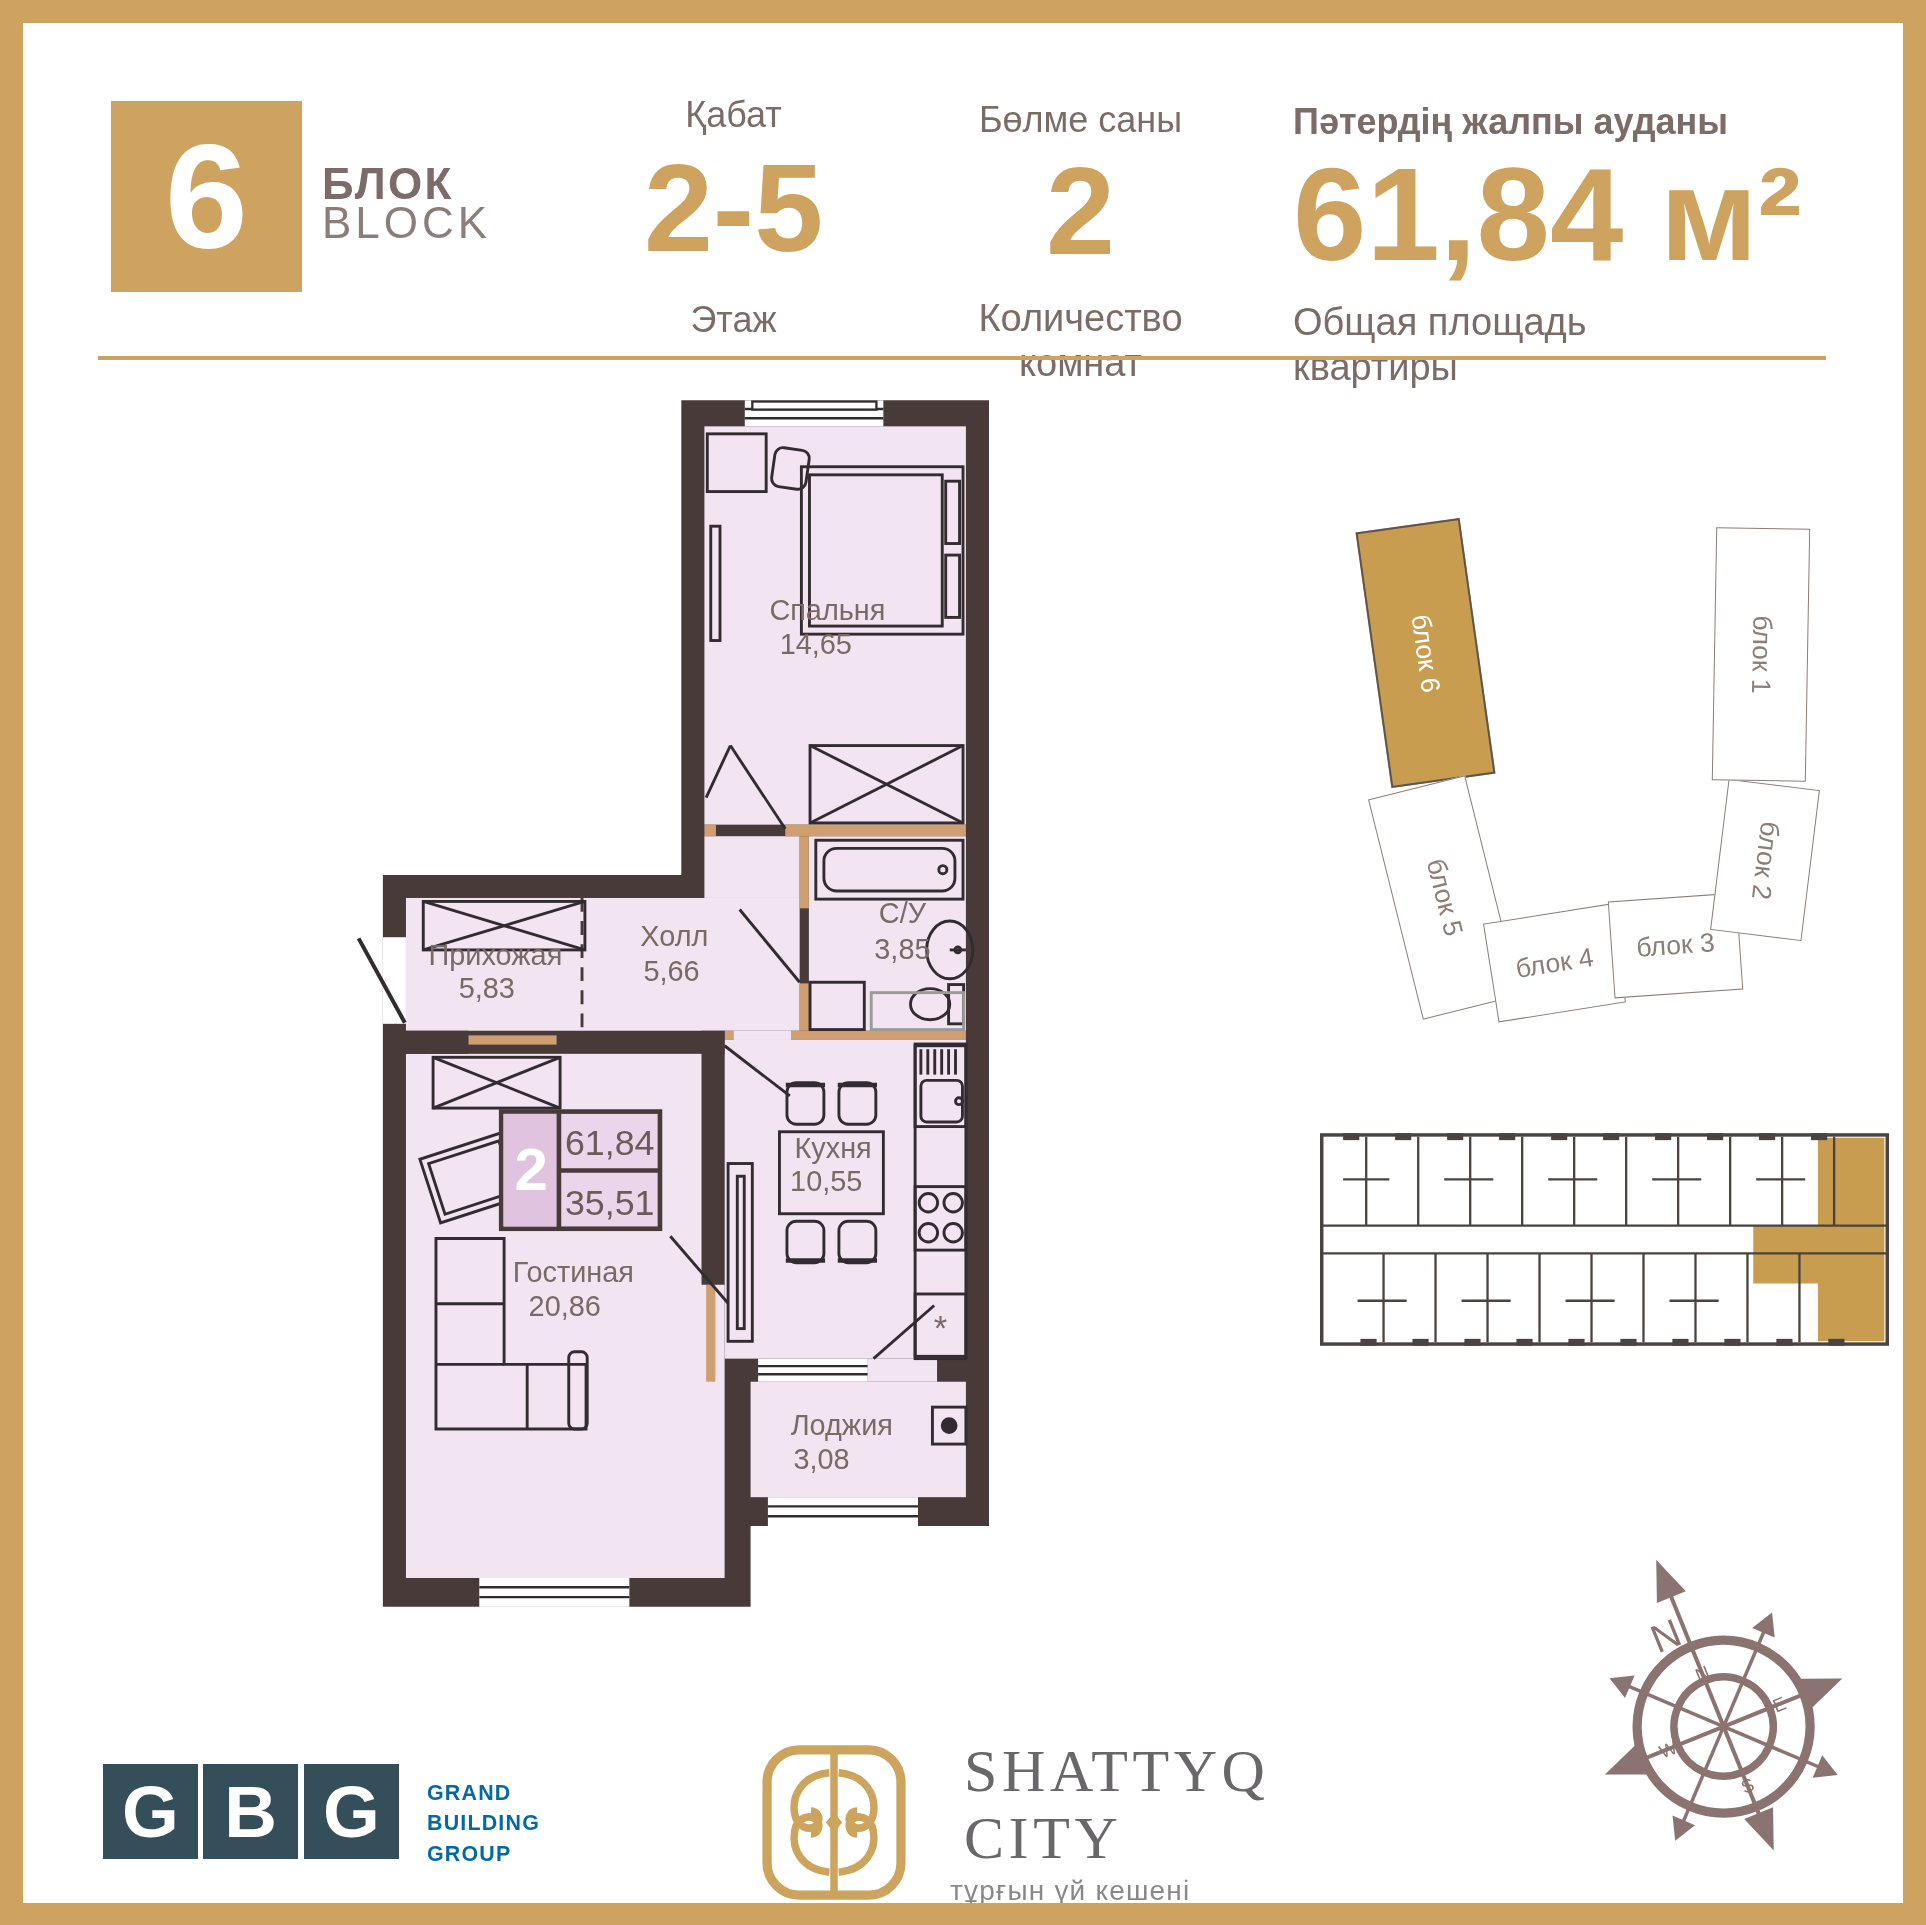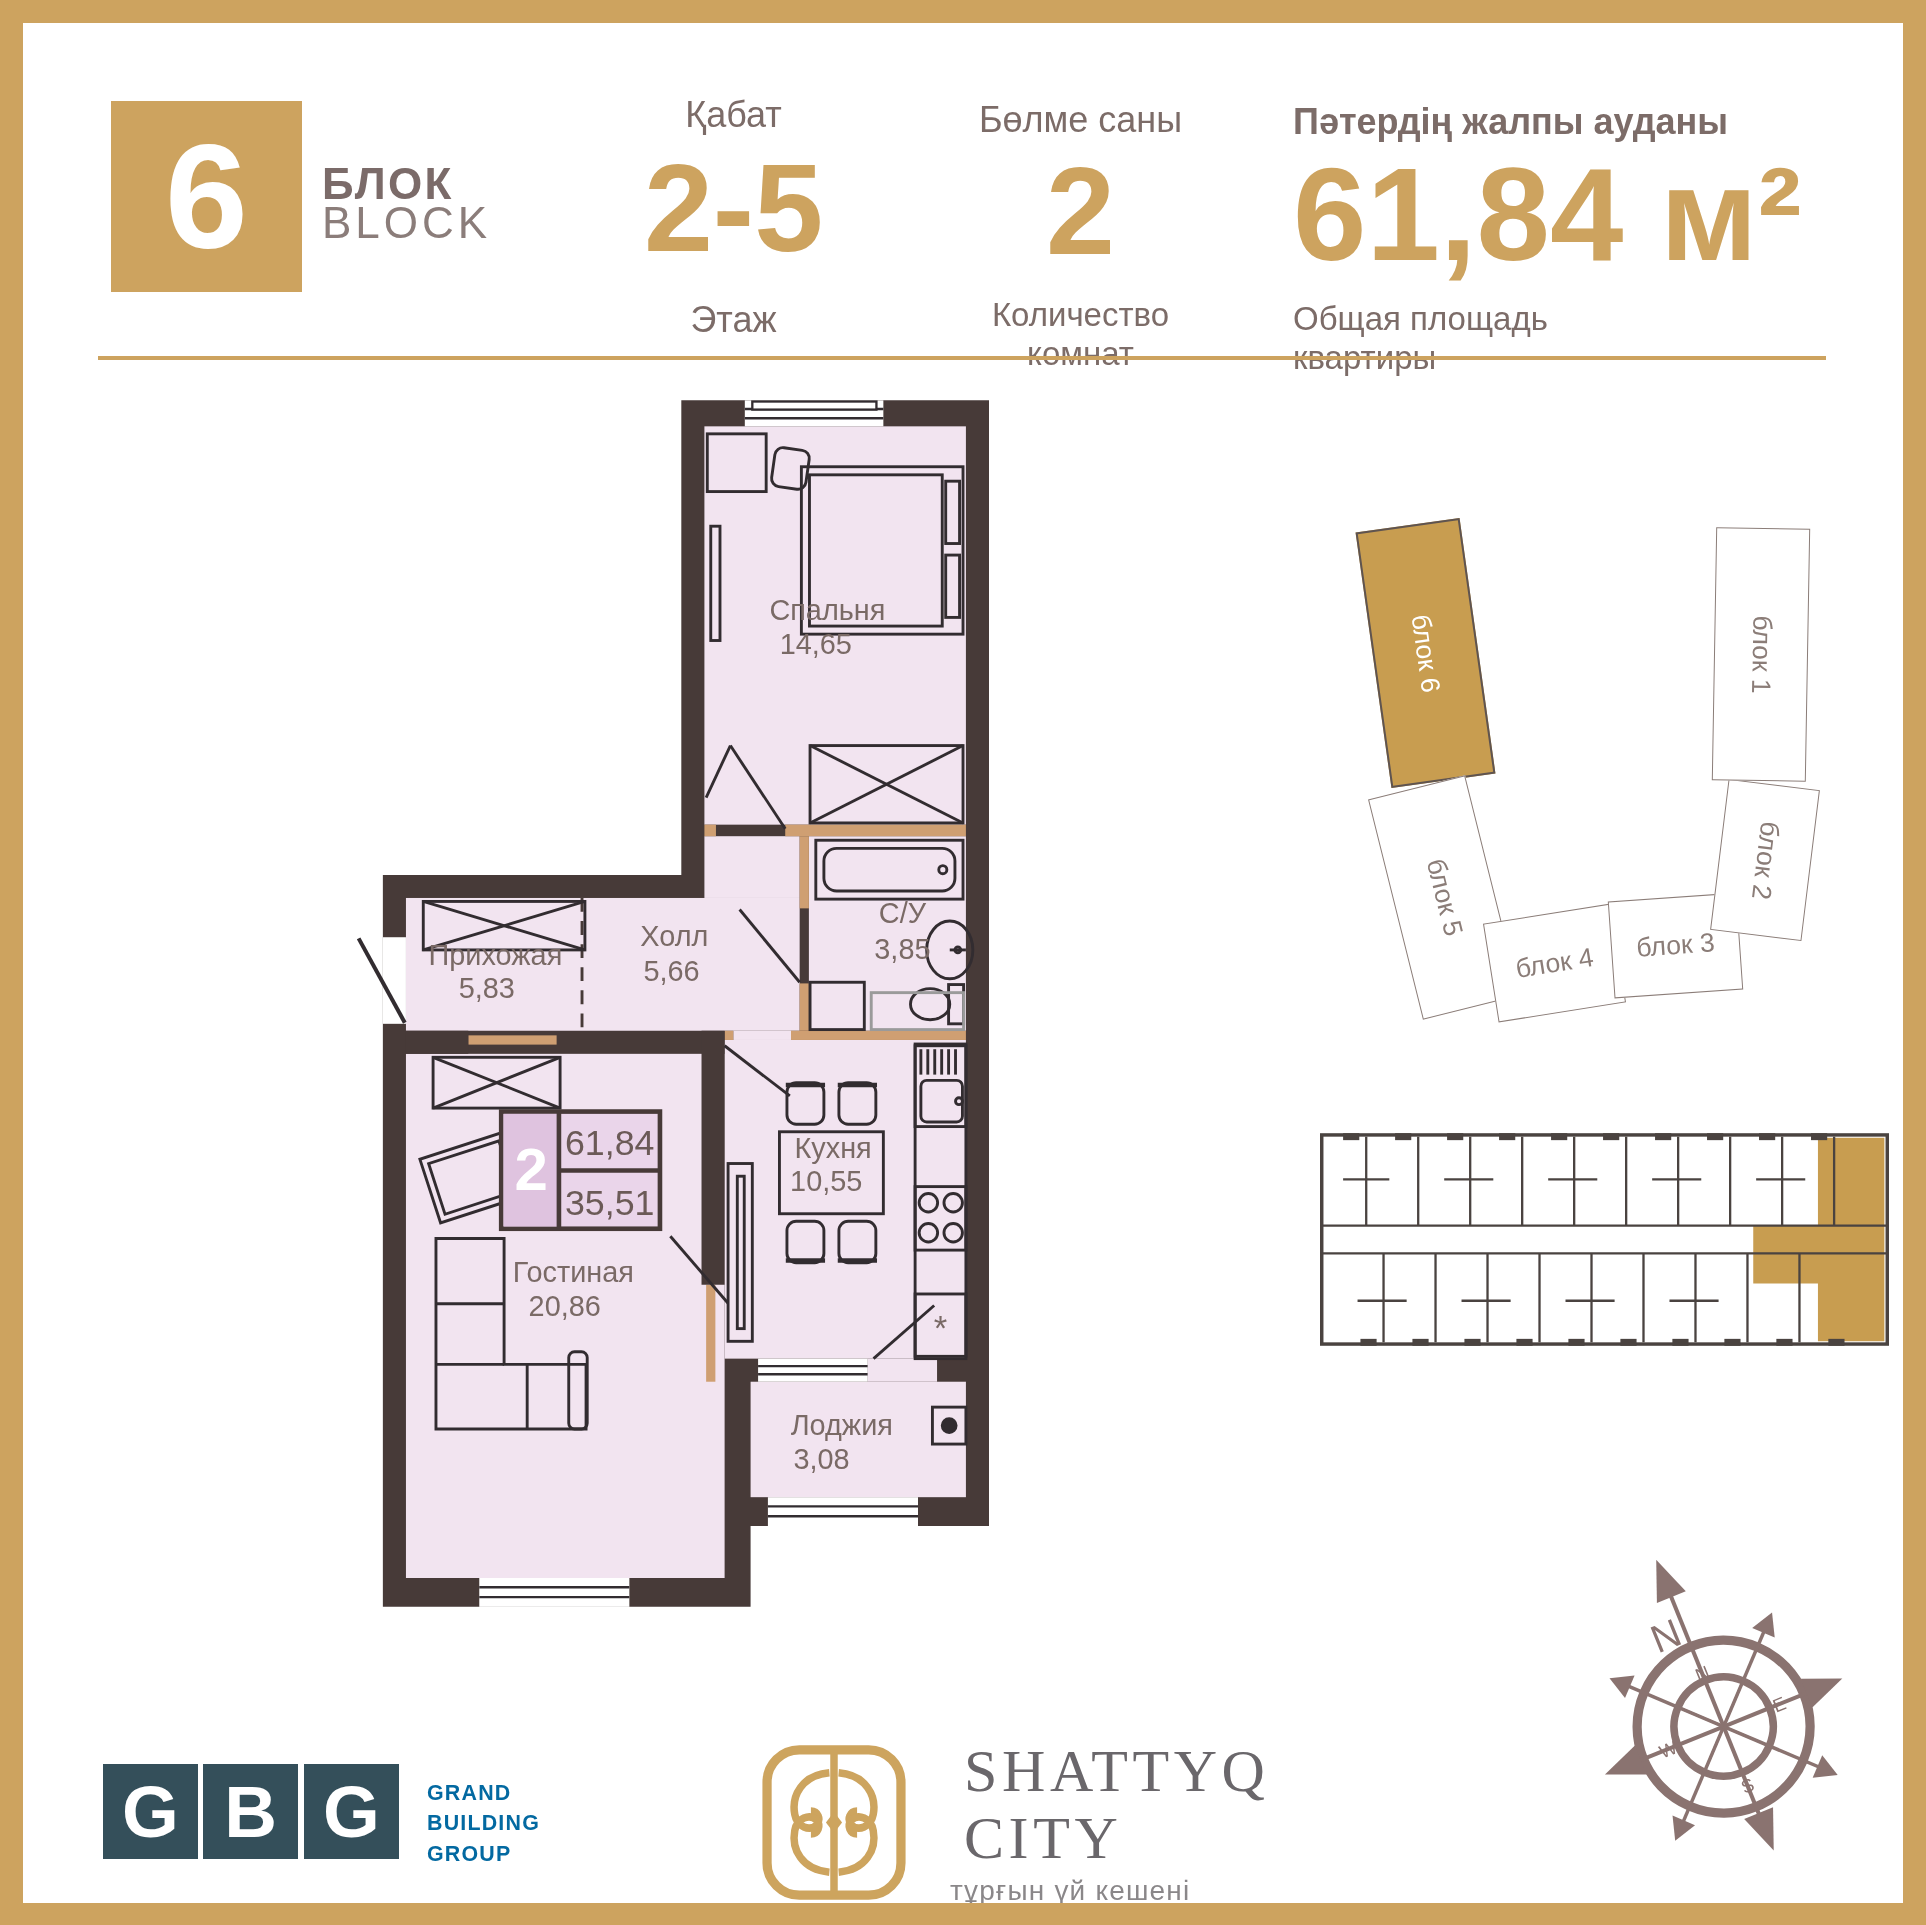--- a/index.html
+++ b/index.html
@@ -8,21 +8,21 @@
   .frame{position:absolute;inset:0;border:23px solid #cda35f;pointer-events:none;}
   .abs{position:absolute;}
   
   .badge{left:111px;top:101px;width:191px;height:191px;background:#cda35f;color:#fff;
          display:flex;align-items:center;justify-content:center;font-size:149px;font-weight:bold;}
   .blok-kk{left:322px;top:143px;font-size:44px;font-weight:bold;color:#7b6b69;letter-spacing:2.3px;margin-top:16px;}
   .blok-en{left:322px;top:198px;font-size:44px;color:#8b7d7a;letter-spacing:4px;}
   .hcol{text-align:center;}
   .hlabel{font-size:36px;color:#7c6c68;}
   .hvalue{font-size:124px;font-weight:bold;color:#cda35f;line-height:1;}
-  .hsub{font-size:33px;color:#7c6c68;line-height:1.18;}
+  .hsub{font-size:38px;color:#7c6c68;line-height:1.18;}
   .divider{left:98px;top:356px;width:1728px;height:4px;background:#cda35f;}
   
   .blok{position:absolute;background:#fff;border:1.7px solid #8b7d78;display:flex;align-items:center;
         justify-content:center;color:#8b7d78;font-size:26.6px;}
   .blok.gold{background:#c89d50;border:2.3px solid #5f5450;color:#ffffff;}
   .vtext{transform:rotate(90deg);white-space:nowrap;display:block;}
   
   .gbg-sq{width:95px;height:95px;background:#344f5a;color:#fff;display:flex;align-items:center;
           justify-content:center;font-size:73px;font-weight:bold;}
   .gbg-name{font-size:21.4px;font-weight:bold;color:#0369a1;letter-spacing:1.2px;line-height:1.42;}

